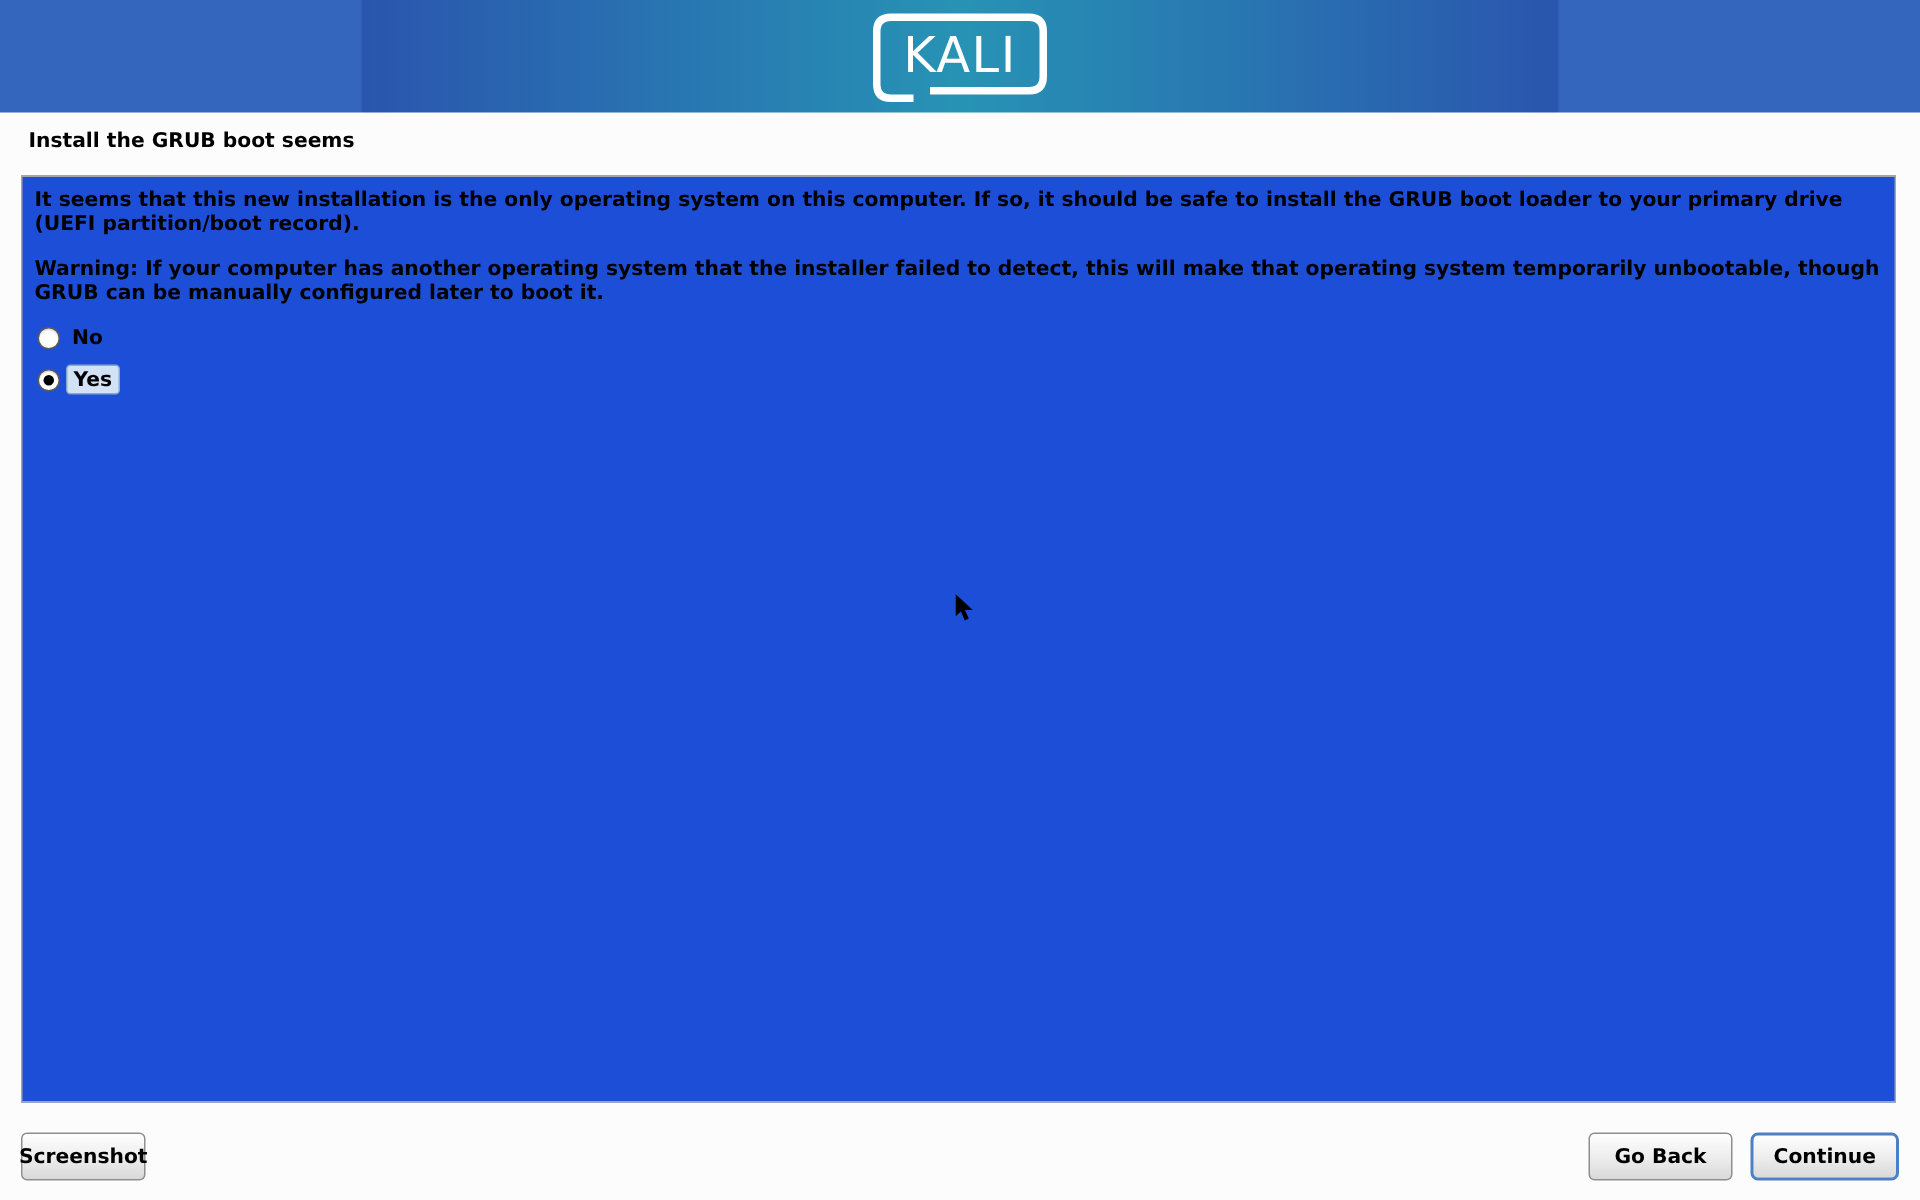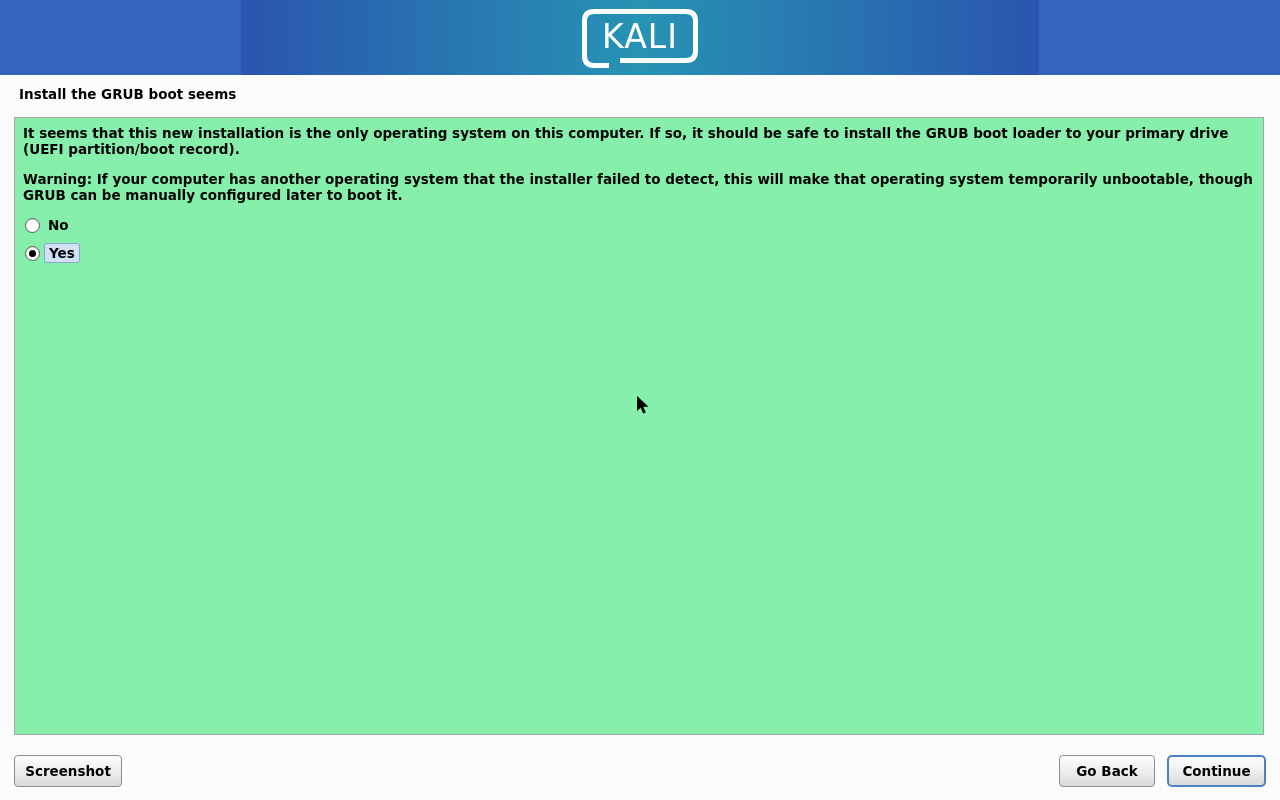--- a/index.html
+++ b/index.html
@@ -31,21 +31,21 @@
 
   
   .page-title{
     position:absolute;left:19px;top:86px;
     font-size:13.5px;font-weight:700;
   }
 
   
   .content-box{
     position:absolute;left:14px;top:117px;width:1250px;height:618px;
-    border:1px solid #a5a5a5;background:#86efac;
+    border:1px solid #a5a5a5;background:#1d4ed8;
     box-sizing:border-box;padding:8px 8px 0 8px;
   }
   .content-box p{margin:0;font-size:13.5px;line-height:15.5px;}
   .para-bold{font-weight:700;margin-bottom:15px !important;}
   .para-warning{font-weight:700;margin-bottom:12px !important;}
   .para-question{font-style:italic;margin-bottom:13px !important;padding-left:3px;}
 
   
   .radio-row{
     display:flex;align-items:center;height:20px;margin:8px 0 8px 2px;
@@ -71,21 +71,21 @@
     position:absolute;left:0;top:755px;width:1280px;height:33px;
   }
   .btn{
     position:absolute;top:0;height:32px;
     display:flex;align-items:center;justify-content:center;
     font-size:13.5px;font-weight:700;color:#000;
     background:linear-gradient(#fefefe,#ececec 55%,#d9d9d9);
     border:1px solid #8e8e8e;border-radius:4px;
     box-sizing:border-box;padding:0 16px;cursor:default;
   }
-  .btn-screenshot{left:14px;width:108px;}
+  .btn-screenshot{left:14px;width:83px;}
   .btn-goback{right:125px;width:96px;}
   .btn-continue{
     right:14px;width:99px;
     border:2px solid #4c7fc4;border-radius:5px;
   }
 
   
   .cursor{position:absolute;left:637px;top:396px;width:13px;height:19px;pointer-events:none;}
 </style>
 </head>

